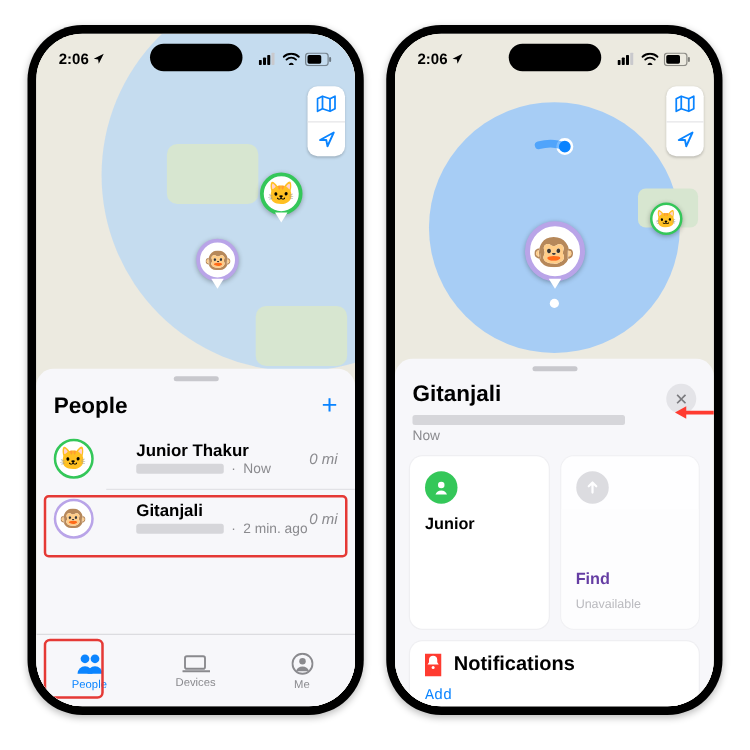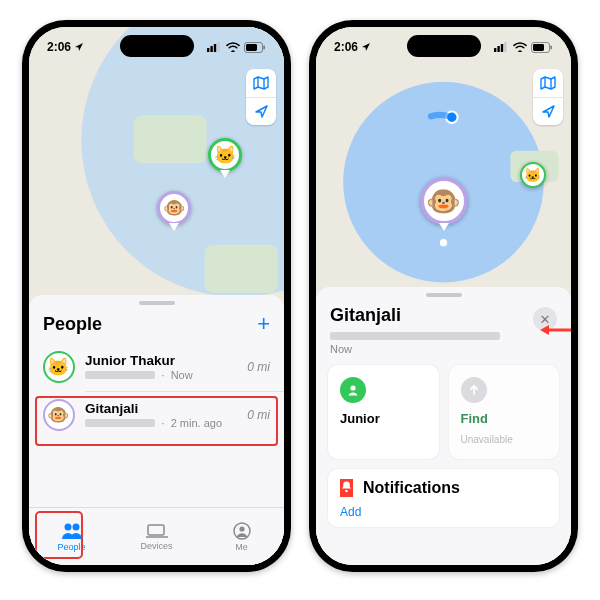--- a/index.html
+++ b/index.html
@@ -28,21 +28,21 @@
   .grab { width: 36px; height: 4px; background: #c8c8cd; border-radius: 2px; margin: 6px auto 6px; }
 
   
   .sheetL { height: 270px; }
   .sh-head { display: flex; justify-content: space-between; align-items: center; padding: 0 14px 6px; }
   .sh-head h2 { font-size: 18px; font-weight: 700; }
   .addbtn { color: #0a84ff; font-size: 22px; font-weight: 300; }
   .plist { }
   .prow { display: flex; align-items: center; padding: 8px 14px; position: relative; }
   .avatar { width: 32px; height: 32px; border-radius: 50%; display: flex; align-items: center; justify-content: center; margin-right: 10px; flex-shrink: 0; }
-  .prow .info { flex: 1; min-width: 0; }
+  .prow .info { flex: 1; min-width: 0; margin-left: 24px; }
   .prow .nm { font-size: 13.5px; font-weight: 600; }
   .prow .sub { font-size: 11px; color: #8a8a8e; display: flex; align-items: center; gap: 6px; margin-top: 1px; }
   .prow .sub .red { background: #d6d6da; height: 8px; width: 70px; border-radius: 2px; }
   .prow .dist { font-size: 12px; color: #8a8a8e; font-style: italic; }
   .prow + .prow::before { content: ""; position: absolute; left: 56px; right: 0; top: 0; height: 1px; background: #e2e2e6; }
   .hiL-row { position: absolute; border: 2px solid #e53935; border-radius: 4px; pointer-events: none; z-index: 36; }
   .tabbar { position: absolute; bottom: 0; left: 0; right: 0; height: 58px; background: rgba(247,247,250,.96); border-top: 1px solid #dcdce0; display: flex; }
   .tab { flex: 1; display: flex; flex-direction: column; align-items: center; justify-content: center; gap: 2px; font-size: 9px; color: #8a8a8e; }
   .tab.active { color: #0a84ff; }
   .tab svg { display: block; }
@@ -57,21 +57,21 @@
   .closebtn { position: absolute; top: 4px; right: 14px; width: 24px; height: 24px; border-radius: 50%; background: #e4e4e8; color: #7a7a7e; display: flex; align-items: center; justify-content: center; font-size: 13px; }
   .arrow { position: absolute; top: 20px; right: -2px; z-index: 60; color: #ff3b30; }
   .cards { display: flex; gap: 10px; padding: 0 12px; }
   .card { flex: 1; background: #fff; border-radius: 10px; padding: 12px 12px 14px; display: flex; flex-direction: column; gap: 8px; box-shadow: 0 0 0 1px rgba(0,0,0,.03); }
   .card .cicon { width: 26px; height: 26px; border-radius: 50%; display: flex; align-items: center; justify-content: center; }
   .card .ctitle { font-size: 13px; font-weight: 700; }
   .card .csub { font-size: 10px; color: #b0b0b5; }
   .notif { margin: 10px 12px 0; background: #fff; border-radius: 10px; padding: 10px 12px 8px; box-shadow: 0 0 0 1px rgba(0,0,0,.03); }
   .notif .nrow { display: flex; align-items: center; gap: 10px; }
   .notif .ntitle { font-size: 16px; font-weight: 700; }
-  .notif .add { font-size: 12px; color: #0a84ff; margin-top: 8px; }
+  .notif .add { font-size: 12px; color: #0a84ff; margin-top: 8px; font-family: Liberation Mono, monospace; }
 </style>
 </head>
 <body>
 
 <div class="phone">
   <div class="screen">
     <div class="island"></div>
     <div class="statusbar">
       <div class="sb-left">
         <span>2:06</span>
@@ -290,21 +290,21 @@
               </svg>
           </div>
           <div class="ctitle">Junior</div>
         </div>
         <div class="card" style="opacity:.85;">
           <div class="cicon" style="background:#d7d7db;">
             <svg width="12" height="12" viewBox="0 0 12 12">
                 <path d="M6 10 V2 M6 2 L3 5 M6 2 L9 5" fill="none" stroke="#fff" stroke-width="1.8" stroke-linecap="round" stroke-linejoin="round"></path>
               </svg>
           </div>
-          <div class="ctitle" style="color:#15803d;">Find</div>
+          <div class="ctitle" style="color:#4c1d95;margin-top:44px;">Find</div>
           <div class="csub">Unavailable</div>
         </div>
       </div>
 
       <div class="notif">
         <div class="nrow">
           <div class="cicon" style="background:#ff3b30;">
             <svg width="13" height="13" viewBox="0 0 13 13">
                 <path d="M6.5 1.5 a3.3 3.3 0 0 1 3.3 3.3 v2 l1.2 1.7 H2 l1.2 -1.7 v-2 A3.3 3.3 0 0 1 6.5 1.5 Z" fill="#fff"></path>
                 <circle cx="6.5" cy="11" r="1.2" fill="#fff"></circle>

